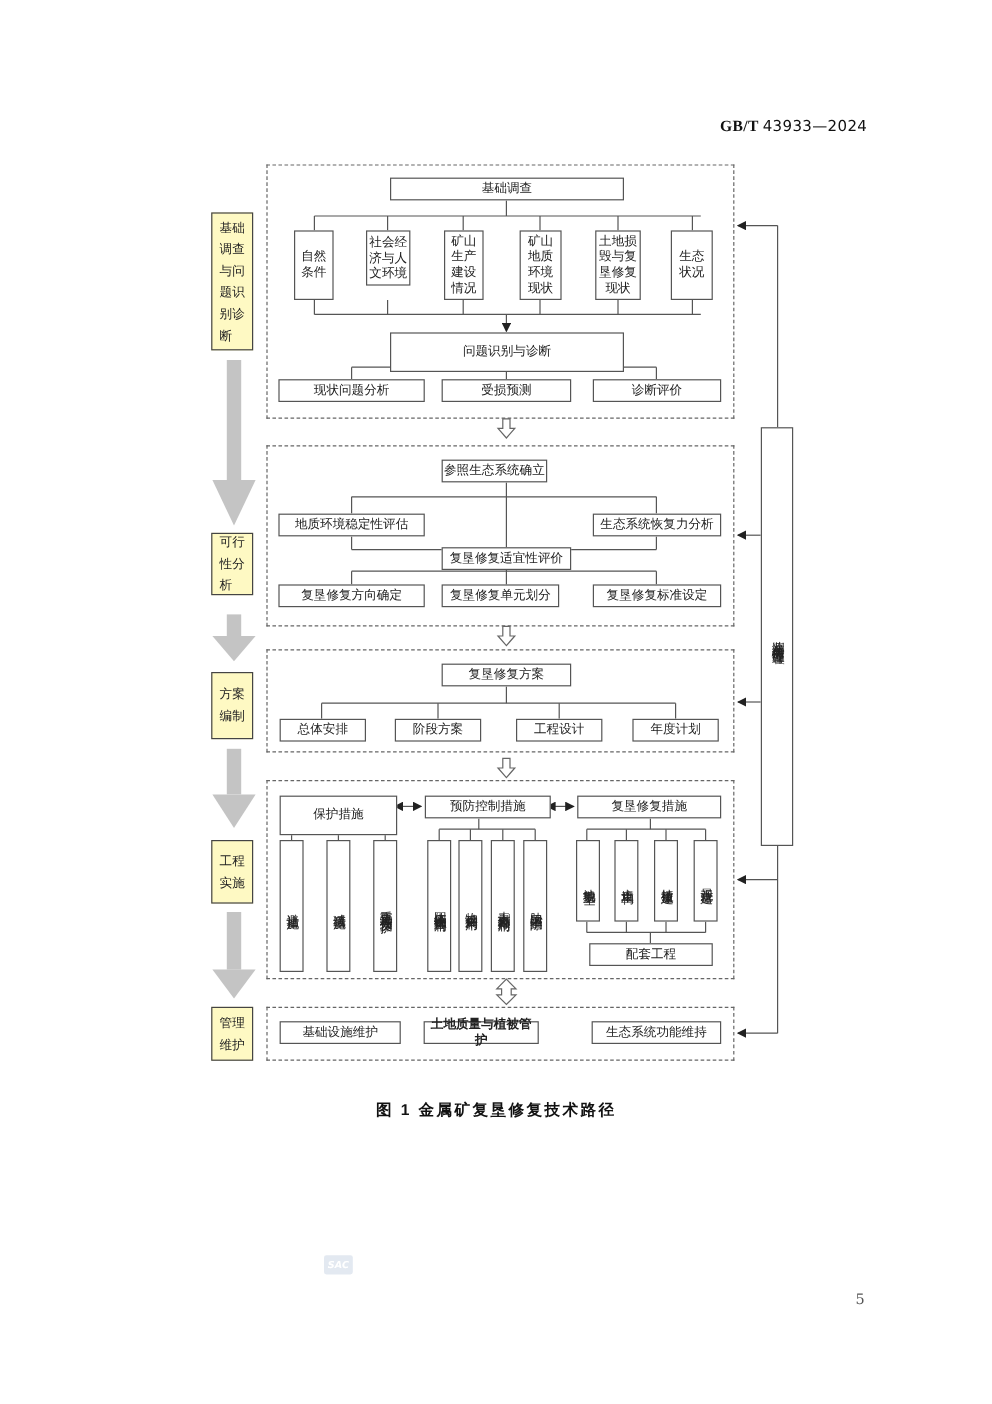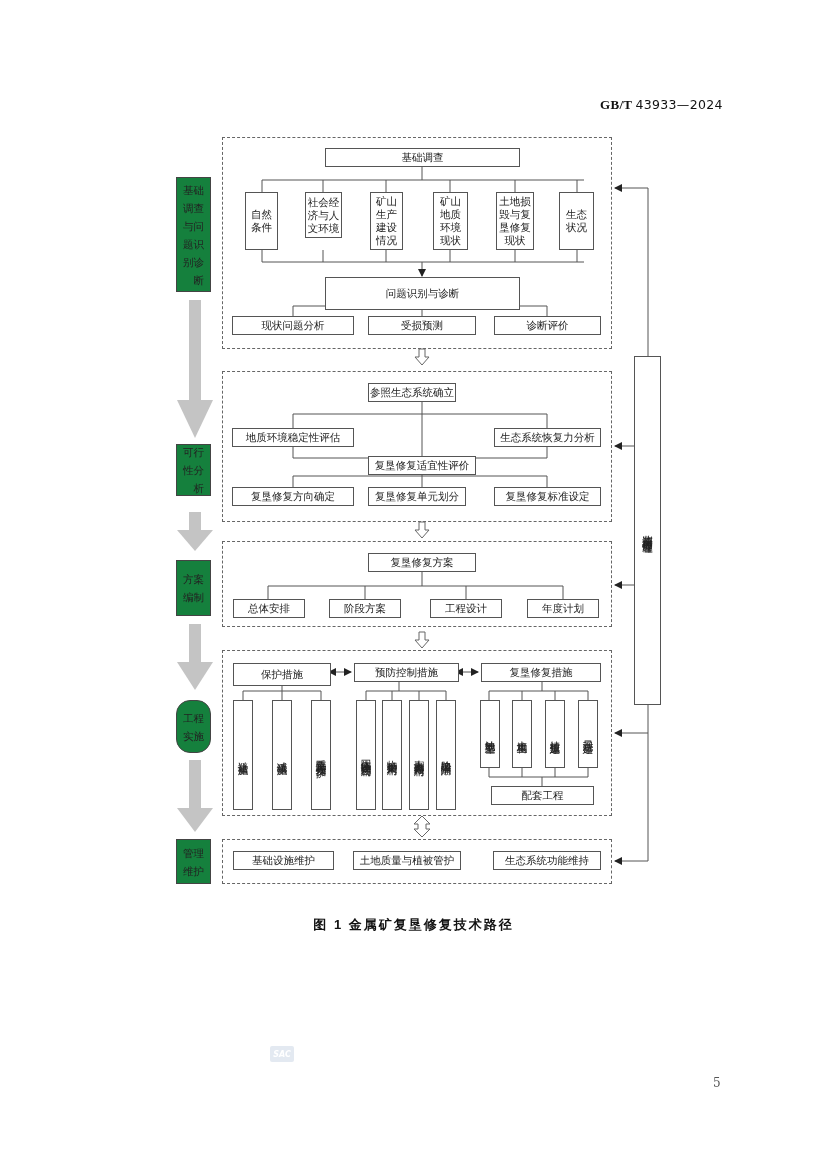--- a/index.html
+++ b/index.html
@@ -10,22 +10,22 @@
            font-family: "Liberation Serif", serif; }
     .hdr .num { font-family: "DejaVu Sans", sans-serif; font-weight: normal; font-size: 12.5px; }
     .dash { position: absolute; border: 1px dashed #666; box-sizing: border-box; }
     .box { position: absolute; border: 1px solid #555; box-sizing: border-box; background: #fff;
            display: flex; align-items: center; justify-content: center; text-align: center;
            font-size: 10.5px; line-height: 13px; color: #222; }
     .vbox { position: absolute; border: 1px solid #555; box-sizing: border-box; background: #fff;
             display: flex; align-items: center; justify-content: center; font-size: 10.5px; line-height: 13px; color: #222; }
     .vtext { writing-mode: vertical-rl; text-orientation: upright; letter-spacing: 1px; }
     .ml { white-space: pre-line; }
-    .stage { position: absolute; border: 1px solid #444; box-sizing: border-box; background: #15803d;
-             display: flex; align-items: center; justify-content: center; text-align: right;
+    .stage { position: absolute; border: 1px solid #444; box-sizing: border-box; background: #fef9c3;
+             display: flex; align-items: center; justify-content: center; text-align: left;
              font-size: 10.5px; line-height: 18px; color: #222; white-space: pre-line; }
     .caption { left: 0; width: 827px; top: 916px; text-align: center; font-size: 13px; font-weight: bold;
                letter-spacing: 2px; font-family: Liberation Sans, sans-serif; color: #111; }
     .pagenum { left: 713px; top: 1076px; font-size: 12px; color: #555; }
     .logo { left: 270px; top: 1046px; width: 24px; height: 16px; background: #e3e9f1; border-radius: 2px;
             font-size: 8px; color: #fff; font-style: italic; font-weight: bold; display:flex; align-items:center; justify-content:center;
             font-family: "DejaVu Sans", sans-serif; }
     svg { position: absolute; left: 0; top: 0; overflow: visible; }
   </style>
 </head>
@@ -151,21 +151,21 @@
 调查
 与问
 题识
 别诊
 断</div>
 <div class="stage" style="left:176px;top:444px;width:35px;height:52px;">可行
 性分
 析</div>
 <div class="stage" style="left:176px;top:560px;width:35px;height:56px;">方案
 编制</div>
-<div class="stage" style="left:176px;top:700px;width:35px;height:53px;border-radius:14px;">工程
+<div class="stage" style="left:176px;top:700px;width:35px;height:53px;">工程
 实施</div>
 <div class="stage" style="left:176px;top:839px;width:35px;height:45px;">管理
 维护</div>
 
 <div class="vbox" style="left:634px;top:356px;width:27px;height:349px;">
   <span class="vtext">监测评价与适应性管理</span>
 </div>
 
 <div class="box" style="left:325px;top:148px;width:195px;height:19px;">基础调查</div>
 <div class="box ml" style="left:245px;top:192px;width:33px;height:58px;">自然
@@ -199,21 +199,21 @@
 <div class="box" style="left:232px;top:487px;width:122px;height:19px;">复垦修复方向确定</div>
 <div class="box" style="left:368px;top:487px;width:98px;height:19px;">复垦修复单元划分</div>
 <div class="box" style="left:494px;top:487px;width:107px;height:19px;">复垦修复标准设定</div>
 
 <div class="box" style="left:368px;top:553px;width:108px;height:19px;">复垦修复方案</div>
 <div class="box" style="left:233px;top:599px;width:72px;height:19px;">总体安排</div>
 <div class="box" style="left:329px;top:599px;width:72px;height:19px;">阶段方案</div>
 <div class="box" style="left:430px;top:599px;width:72px;height:19px;">工程设计</div>
 <div class="box" style="left:527px;top:599px;width:72px;height:19px;">年度计划</div>
 
-<div class="box" style="left:233px;top:663px;width:98px;height:23px;">保护措施</div>
+<div class="box" style="left:233px;top:663px;width:98px;height:33px;">保护措施</div>
 <div class="box" style="left:354px;top:663px;width:105px;height:19px;">预防控制措施</div>
 <div class="box" style="left:481px;top:663px;width:120px;height:19px;">复垦修复措施</div>
 
 <div class="vbox" style="left:233px;top:700px;width:20px;height:110px;">
     <span class="vtext">避让措施</span>
   </div>
 <div class="vbox" style="left:272px;top:700px;width:20px;height:110px;">
     <span class="vtext">减缓措施</span>
   </div>
 <div class="vbox" style="left:311px;top:700px;width:20px;height:110px;">
@@ -241,18 +241,18 @@
   </div>
 <div class="vbox" style="left:545px;top:700px;width:20px;height:68px;">
     <span class="vtext">植被重建</span>
   </div>
 <div class="vbox" style="left:578px;top:700px;width:20px;height:68px;">
     <span class="vtext">景观营建</span>
   </div>
 <div class="box" style="left:491px;top:786px;width:103px;height:19px;">配套工程</div>
 
 <div class="box" style="left:233px;top:851px;width:101px;height:19px;">基础设施维护</div>
-<div class="box" style="left:353px;top:851px;width:108px;height:19px;">土地质量与植被管护</div>
+<div class="box" style="left:353px;top:851px;width:96px;height:19px;font-weight:bold;">土地质量与植被管护</div>
 <div class="box" style="left:493px;top:851px;width:108px;height:19px;">生态系统功能维持</div>
 
 <div class="abs caption">图 1   金属矿复垦修复技术路径</div>
 <div class="abs logo">SAC</div>
 <div class="abs pagenum">5</div>
 
 </body></html>

